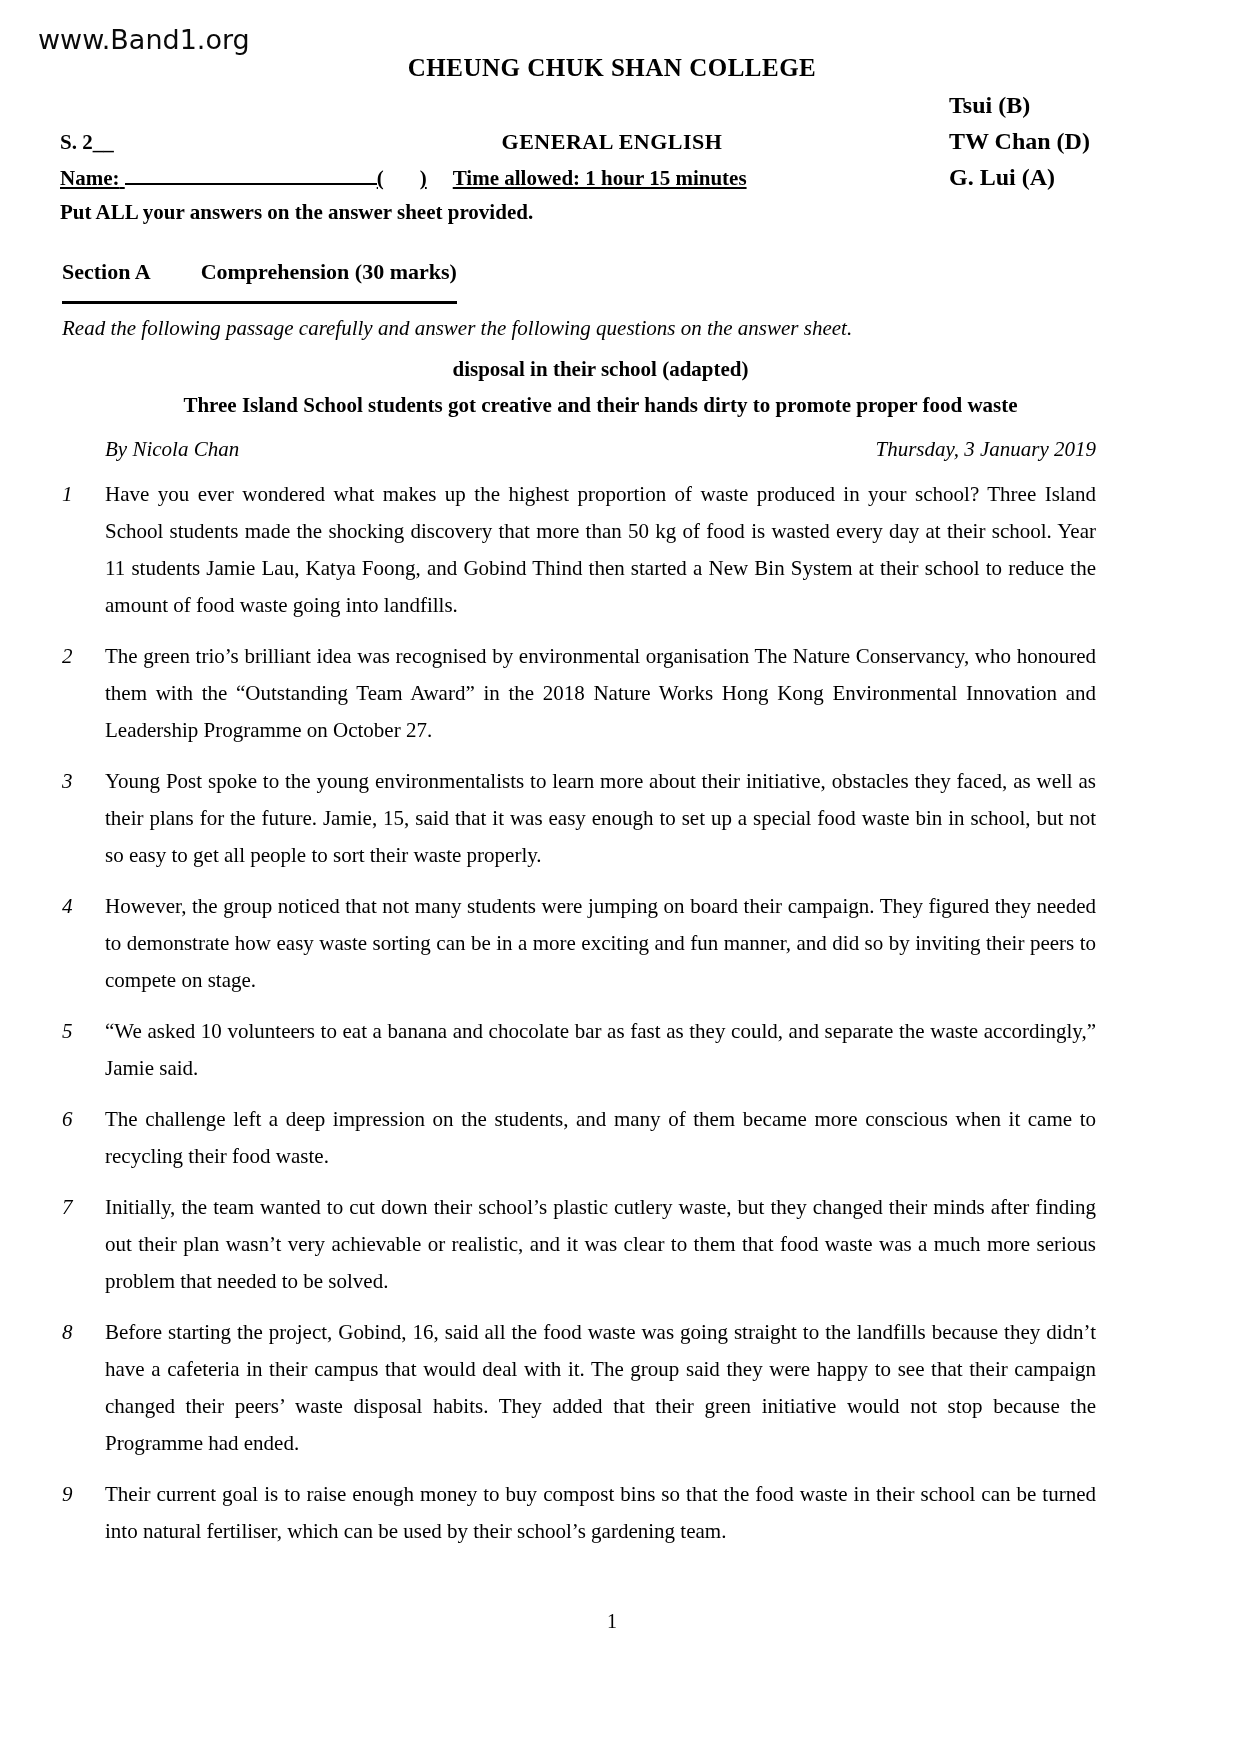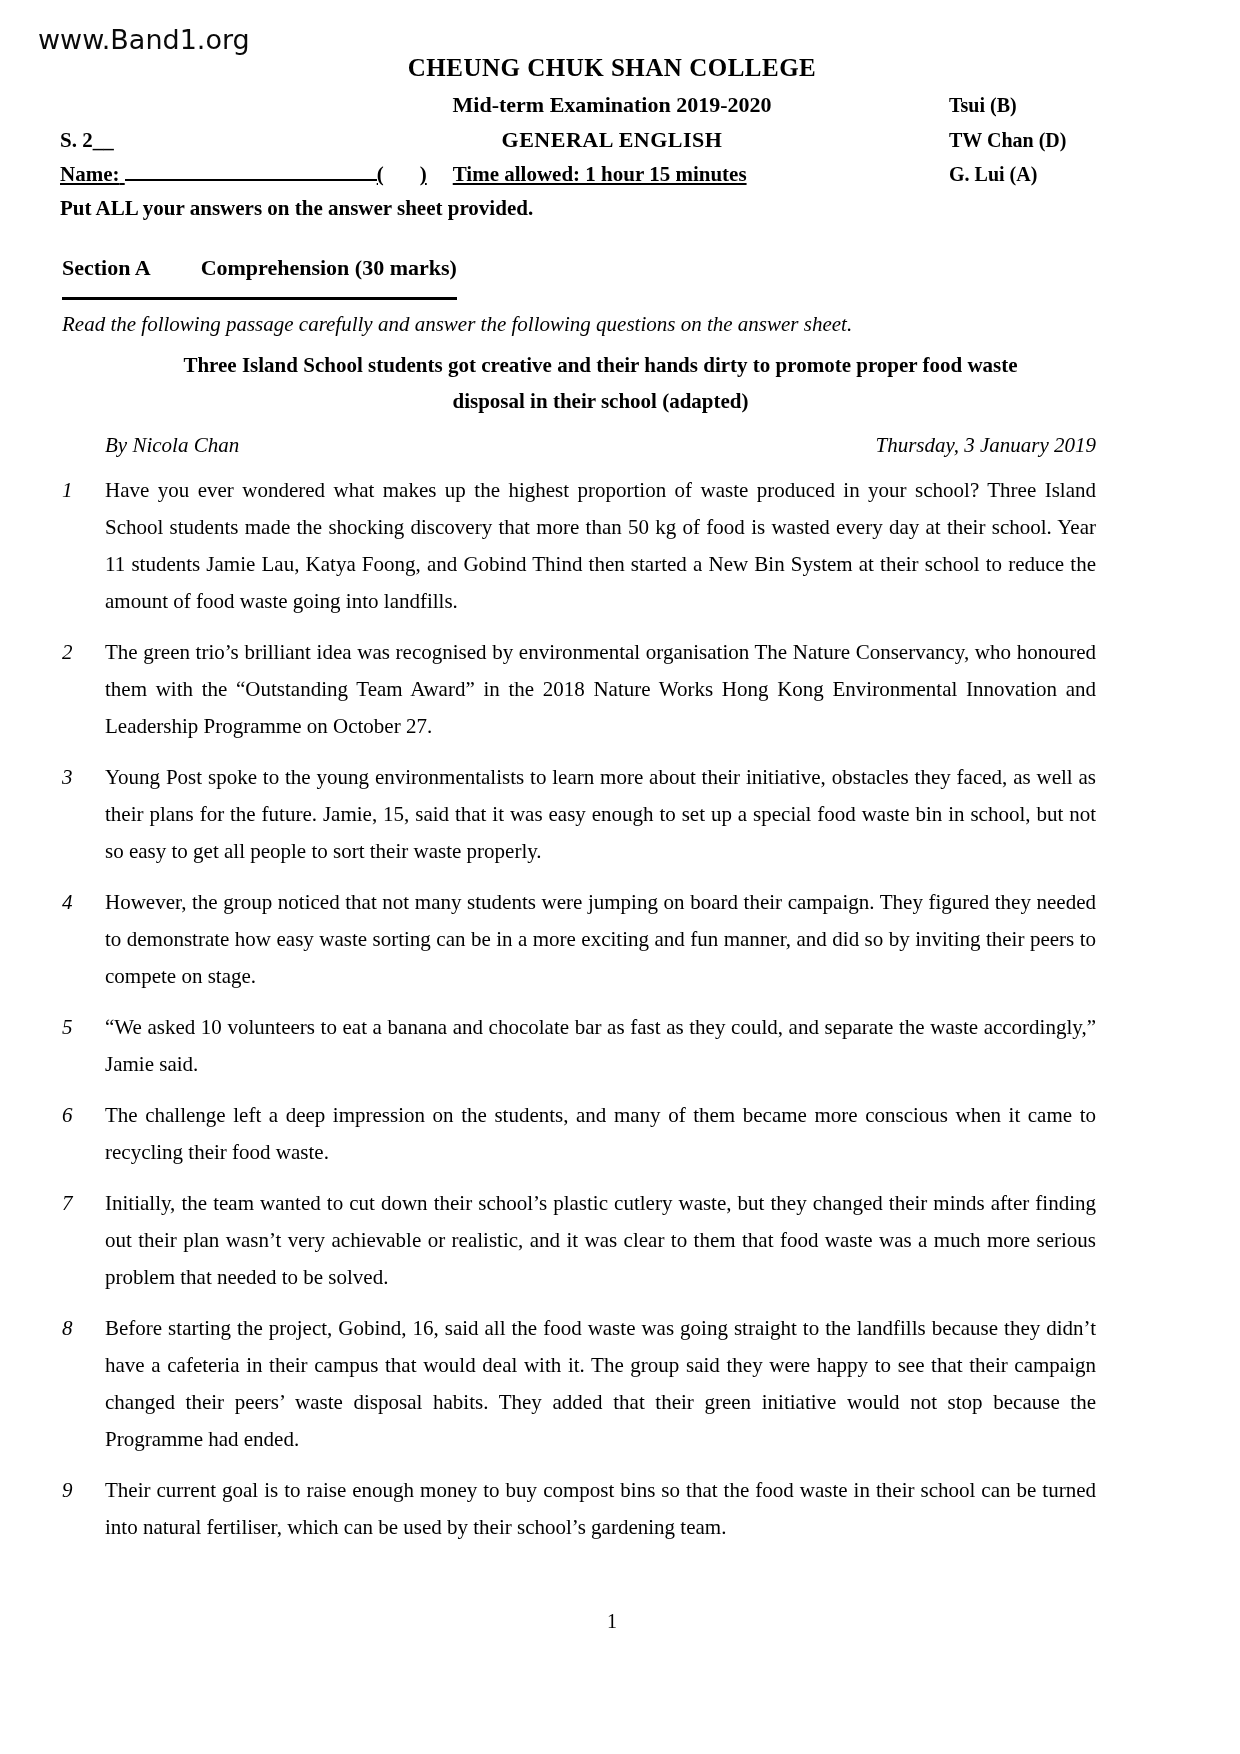--- a/index.html
+++ b/index.html
@@ -30,21 +30,21 @@
   }
   .h-college {
     text-align: center;
     font-size: 25px;
     letter-spacing: 0.5px;
     margin-bottom: 10px;
   }
   .h-exam   { grid-column: 2; text-align: center; font-size: 22px; }
   .h-class  { grid-column: 1; font-size: 21px; }
   .h-subject{ grid-column: 2; text-align: center; font-size: 22px; letter-spacing: 0.5px; }
-  .h-teacher{ grid-column: 3; font-size: 20px; white-space: nowrap; }
+  .h-teacher{ grid-column: 3; font-size: 24px; white-space: nowrap; }
   .h-wide   { grid-column: 1 / 3; font-size: 21px; white-space: nowrap; text-decoration: underline; }
   .name-blank {
     display: inline-block;
     width: 252px;
     border-bottom: 2.5px solid #000;
   }
   .gap-paren { display: inline-block; width: 36px; }
   .gap-after-paren { display: inline-block; width: 26px; }
   .h-putall { margin: 2px 60px 0 60px; font-weight: bold; font-size: 21px; }
 
@@ -93,21 +93,20 @@
 <body>
 
 <div class="page">
 
   <div class="watermark">www.Band1.org</div>
 
   <div class="header">
     <div class="h-college">CHEUNG CHUK SHAN COLLEGE</div>
 
     <div class="hrow">
-      <div class="h-exam">Mid-term Examination 2019-2020</div>
       <div class="h-teacher">Tsui (B)</div>
     </div>
 
     <div class="hrow">
       <div class="h-class">S. 2__</div>
       <div class="h-subject">GENERAL ENGLISH</div>
       <div class="h-teacher">TW Chan (D)</div>
     </div>
 
     <div class="hrow">
@@ -124,22 +123,22 @@
 
   <div class="section">
     <div class="sec-head">
       <span>Section A</span><span class="sec-gap"></span><span>Comprehension (30 marks)</span>
     </div>
     <div class="sec-instr">Read the following passage carefully and answer the following questions on the answer sheet.</div>
   </div>
 
   <div class="passage">
     <div class="p-title">
+      <div>disposal in their school (adapted)</div>
       <div>Three Island School students got creative and their hands dirty to promote proper food waste</div>
-      <div>disposal in their school (adapted)</div>
     </div>
 
     <div class="p-byline-row">
       <span>By Nicola Chan</span>
       <span>Thursday, 3 January 2019</span>
     </div>
 
     <div class="para">
       <div class="num">1</div>
       <div class="txt">Have you ever wondered what makes up the highest proportion of waste produced in your school? Three Island School students made the shocking discovery that more than 50 kg of food is wasted every day at their school. Year 11 students Jamie Lau, Katya Foong, and Gobind Thind then started a New Bin System at their school to reduce the amount of food waste going into landfills.</div>

